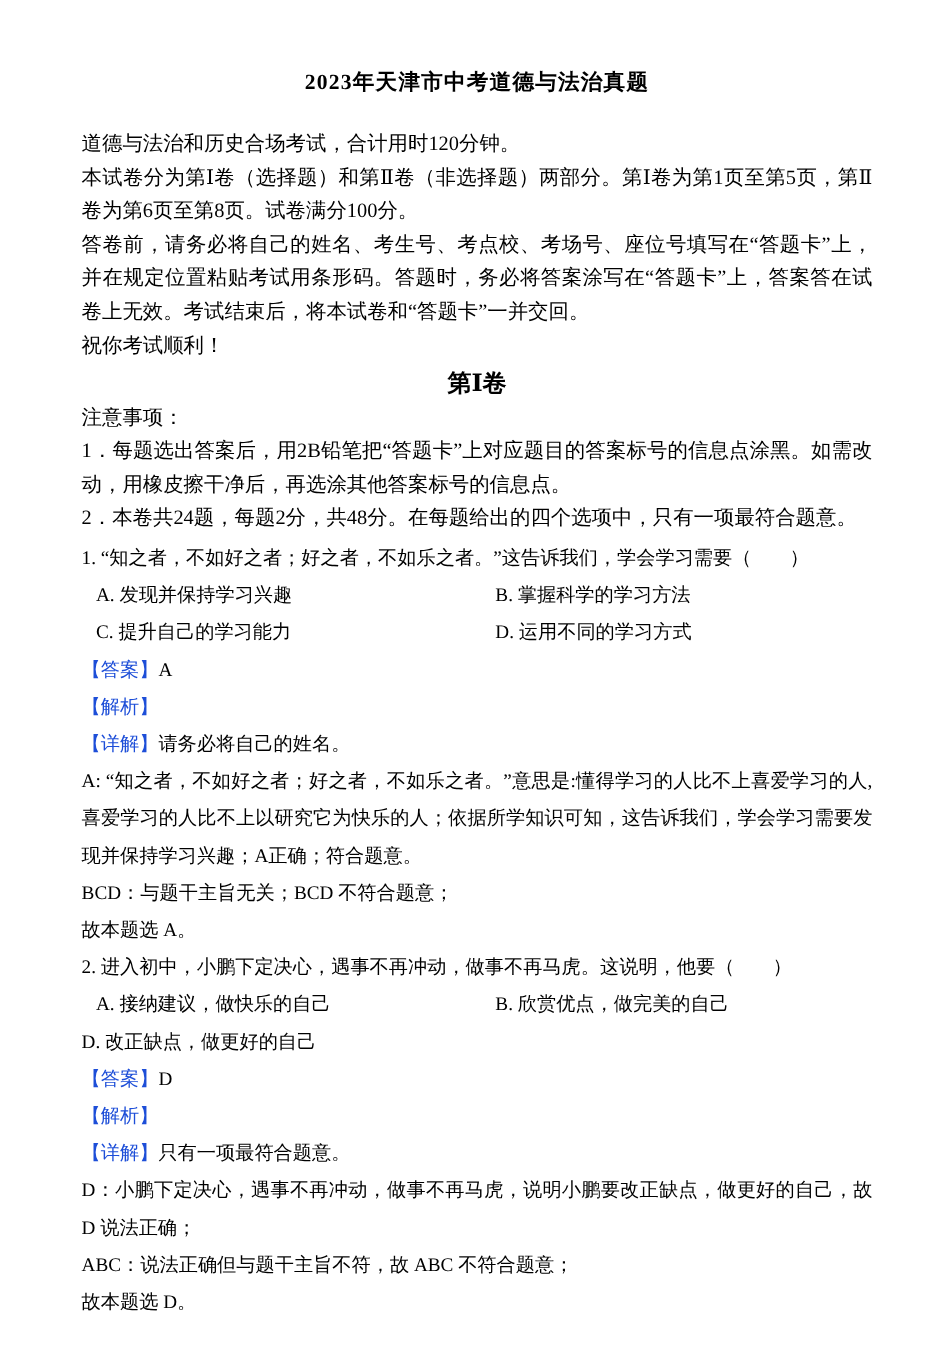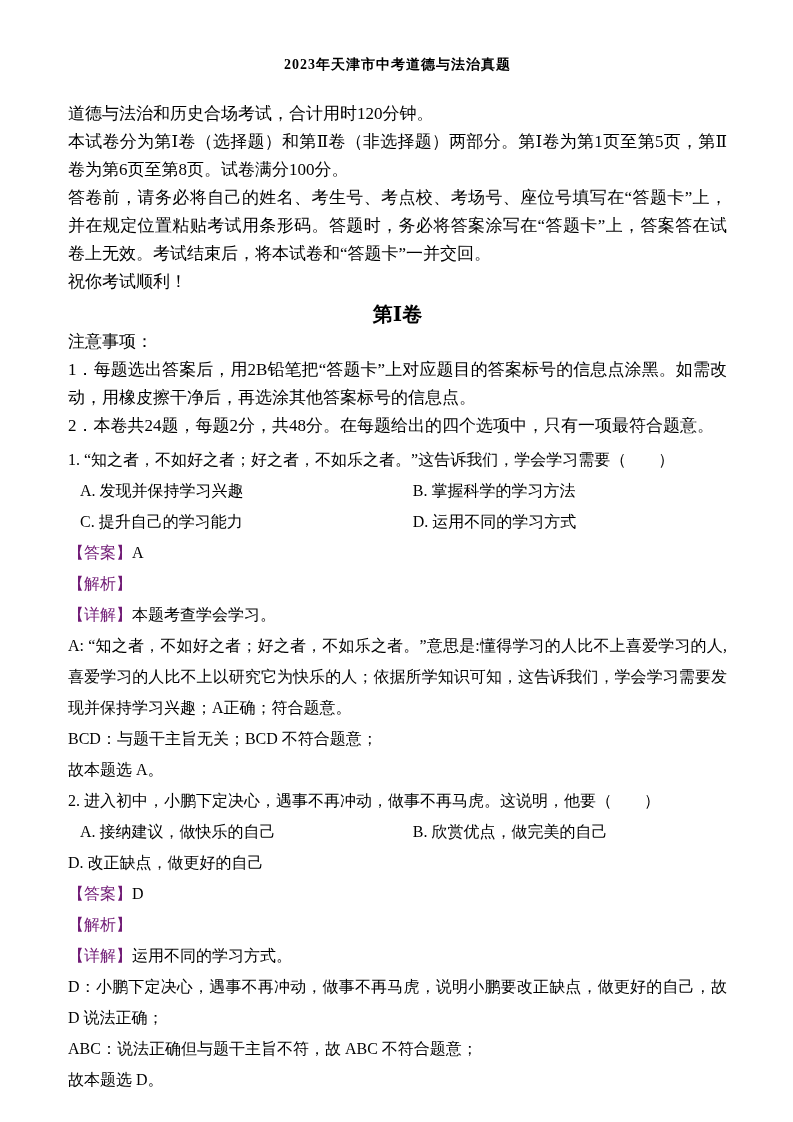--- a/index.html
+++ b/index.html
@@ -11,21 +11,21 @@
     font-family: "Liberation Serif", "DejaVu Serif", serif;
     overflow: hidden;
   }
   .page {
     width: 793px;
     height: 1122px;
     padding: 56px 66px 30px 68px;
   }
   .doc-title {
     text-align: center;
-    font-size: 14px;
+    font-size: 18px;
     font-weight: 700;
     margin-bottom: 26px;
     letter-spacing: 1px;
   }
   .bold-block p {
     font-size: 17px;
     font-weight: 400;
     line-height: 28px;
     text-align: justify;
   }
@@ -43,21 +43,21 @@
   }
   .qarea { margin-top: 4px; }
   .qarea p, .qarea .opts {
     font-size: 16px;
     line-height: 31px;
     text-align: justify;
   }
   .opts { display: flex; }
   .opt-left { flex: 0 0 50.5%; margin-left: 12px; }
   .opt-right { flex: 1; }
-  .accent { color: #701a75; }
+  .accent { color: #1d4ed8; }
 </style>
 </head>
 <body>
 
 <div class="page">
 
   <h1 class="doc-title">2023年天津市中考道德与法治真题</h1>
 
   <div class="bold-block">
     <p>道德与法治和历史合场考试，合计用时120分钟。</p>
@@ -81,37 +81,37 @@
       <div class="opts">
         <span class="opt-left">A. 发现并保持学习兴趣</span>
         <span class="opt-right">B. 掌握科学的学习方法</span>
       </div>
       <div class="opts">
         <span class="opt-left">C. 提升自己的学习能力</span>
         <span class="opt-right">D. 运用不同的学习方式</span>
       </div>
       <p><span class="accent">【答案】</span><span>A</span></p>
       <p><span class="accent">【解析】</span></p>
-      <p><span class="accent">【详解】</span><span>本题考查学会学习。</span></p>
+      <p><span class="accent">【详解】</span><span>请务必将自己的姓名。</span></p>
       <p>A: “知之者，不如好之者；好之者，不如乐之者。”意思是:懂得学习的人比不上喜爱学习的人,喜爱学习的人比不上以研究它为快乐的人；依据所学知识可知，这告诉我们，学会学习需要发现并保持学习兴趣；A正确；符合题意。</p>
       <p>BCD：与题干主旨无关；BCD 不符合题意；</p>
       <p>故本题选 A。</p>
     </section>
 
     <section>
       <p>2. 进入初中，小鹏下定决心，遇事不再冲动，做事不再马虎。这说明，他要（　　）</p>
       <div class="opts">
         <span class="opt-left">A. 接纳建议，做快乐的自己</span>
         <span class="opt-right">B. 欣赏优点，做完美的自己</span>
       </div>
       <div class="opts">
         <span class="opt-right">D. 改正缺点，做更好的自己</span>
       </div>
       <p><span class="accent">【答案】</span><span>D</span></p>
       <p><span class="accent">【解析】</span></p>
-      <p><span class="accent">【详解】</span><span>运用不同的学习方式。</span></p>
+      <p><span class="accent">【详解】</span><span>只有一项最符合题意。</span></p>
       <p>D：小鹏下定决心，遇事不再冲动，做事不再马虎，说明小鹏要改正缺点，做更好的自己，故 D 说法正确；</p>
       <p>ABC：说法正确但与题干主旨不符，故 ABC 不符合题意；</p>
       <p>故本题选 D。</p>
     </section>
 
   </div>
 </div>
 
 </body></html>

